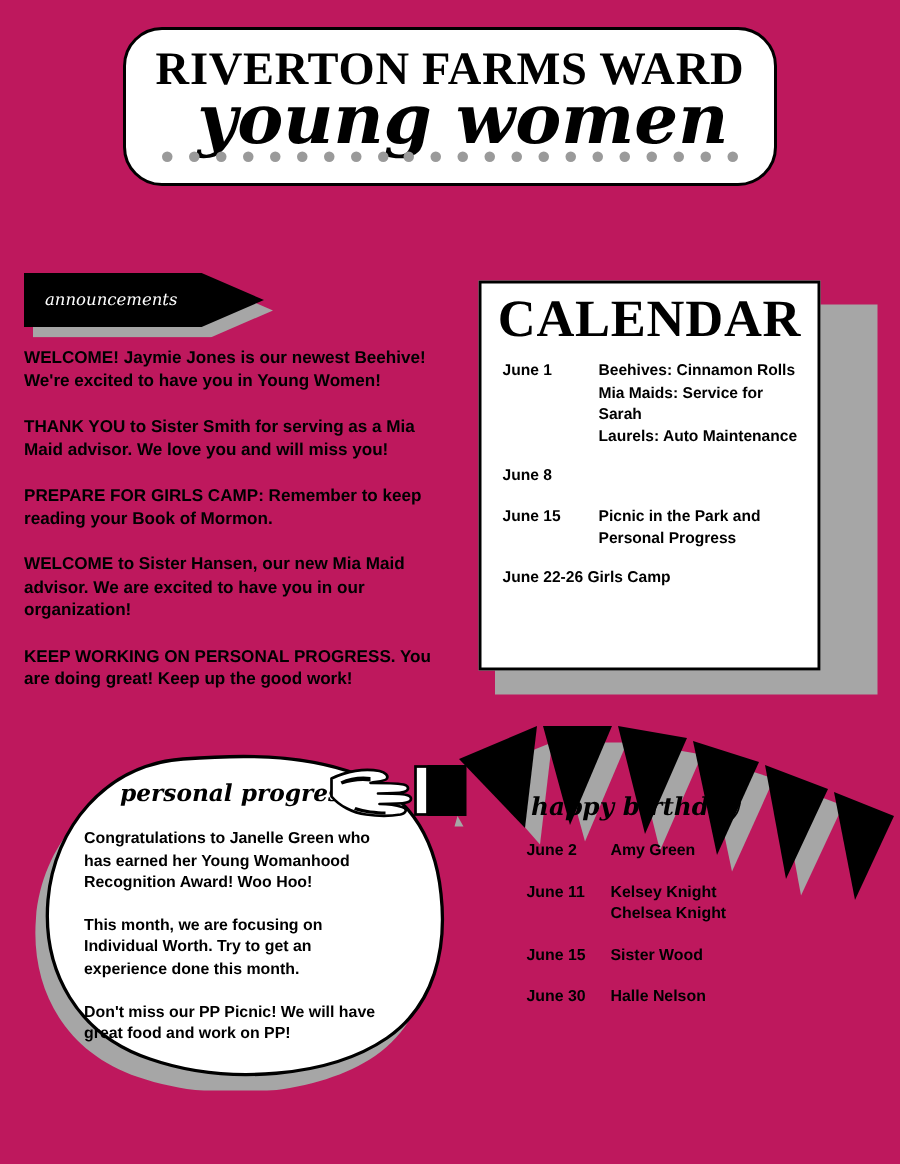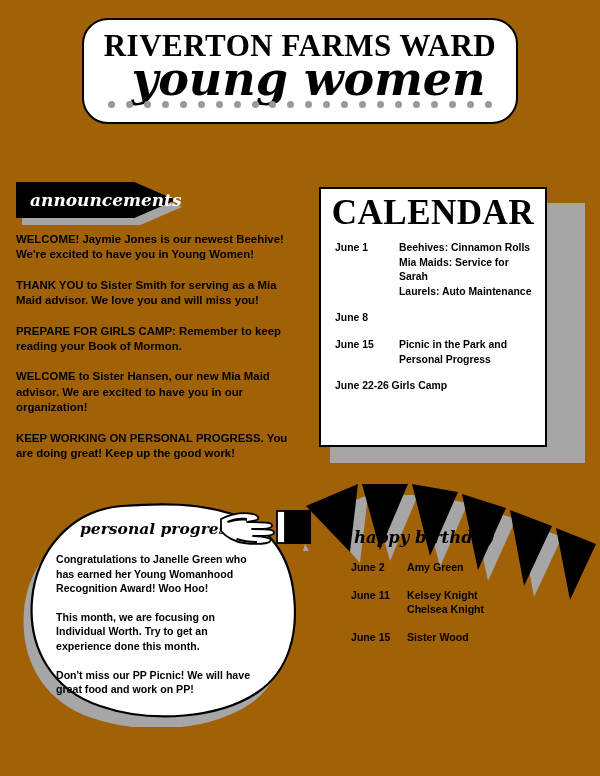--- a/index.html
+++ b/index.html
@@ -12,21 +12,21 @@
     height: 776px;
     position: relative;
     overflow: hidden;
     font-family: "Liberation Sans", sans-serif;
     color: #000000;
   }
 
   .page {
     position: absolute;
     inset: 0;
-    background: #a16207;
+    background: #be185d;
   }
 
   
   .header-banner {
     position: absolute;
     left: 82px;
     top: 18px;
     width: 436px;
     height: 106px;
     border: 2px solid #000;
@@ -119,22 +119,22 @@
     background: #000000;
     clip-path: polygon(0 0, 74% 0, 100% 50%, 74% 100%, 0 100%);
   }
   .ann-banner .label {
     position: absolute;
     left: 14px;
     top: 7px;
     color: #ffffff;
     font-family: "DejaVu Serif", serif;
     font-style: italic;
-    font-weight: bold;
-    font-size: 17px;
+    font-weight: normal;
+    font-size: 11px;
     line-height: 22px;
     white-space: nowrap;
   }
 
   
   .ann-text {
     position: absolute;
     left: 16px;
     top: 232px;
     width: 272px;
@@ -417,16 +417,22 @@
             <span>Kelsey Knight</span>
             <span>Chelsea Knight</span>
           </div>
         </div>
         <div class="bd-row">
           <div class="date">June 15</div>
           <div class="names">
             <span>Sister Wood</span>
           </div>
         </div>
+        <div class="bd-row">
+          <div class="date">June 30</div>
+          <div class="names">
+            <span>Halle Nelson</span>
+          </div>
+        </div>
       </div>
   </div>
 
 </div>
 
 </body></html>

